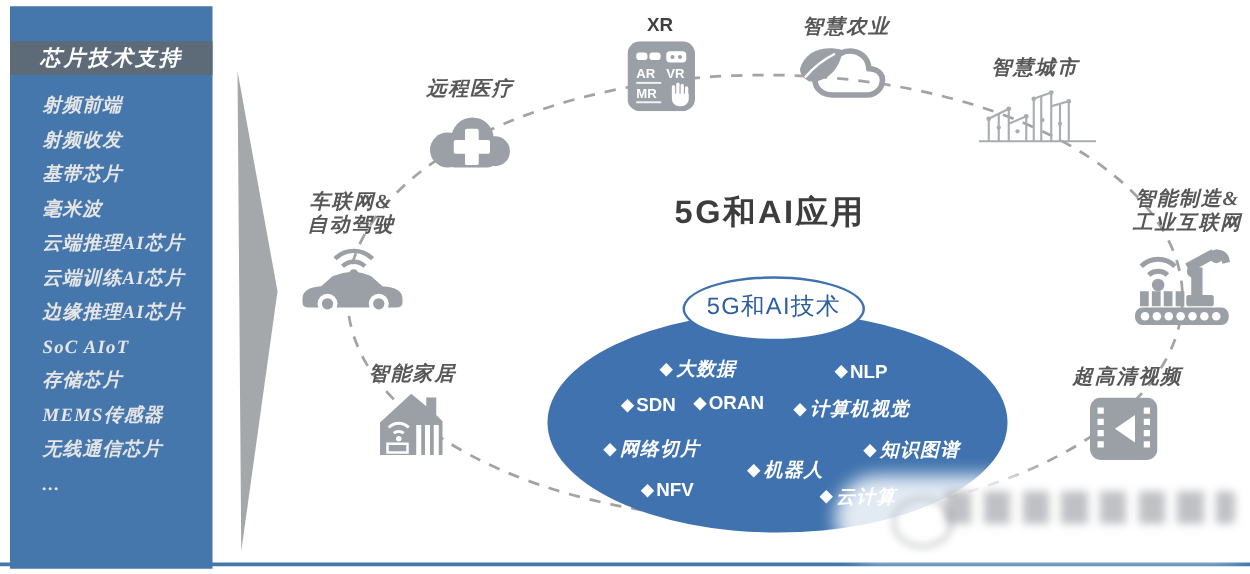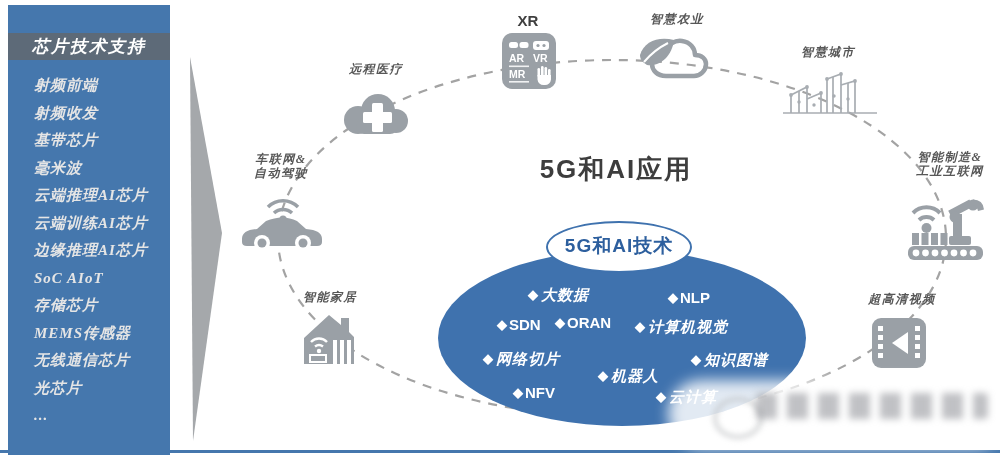--- a/index.html
+++ b/index.html
@@ -13,35 +13,35 @@
     font-size:17px;letter-spacing:2px;text-align:center;line-height:27px;}
   .sidebar-list{position:absolute;left:0;top:67px;margin:0;padding:0 0 0 26px;list-style:none;}
   .sidebar-list li{color:#e5e5e5;font-family:"Liberation Serif",serif;font-style:italic;
     font-weight:600;font-size:15px;letter-spacing:1px;line-height:27.5px;white-space:nowrap;}
 
   
   #bg{position:absolute;left:0;top:0;z-index:1;}
 
   
   .app-label{position:absolute;z-index:2;color:#575757;font-family:"Liberation Serif",serif;
-    font-style:italic;font-weight:700;font-size:12px;letter-spacing:1.5px;text-align:center;line-height:1.2;}
+    font-style:italic;font-weight:700;font-size:16px;letter-spacing:1.5px;text-align:center;line-height:1.2;}
   .app-label.latin{font-family:"Liberation Sans",sans-serif;font-style:normal;color:#3f3f3f;
     font-size:15px;letter-spacing:0;}
   .app-icon{position:absolute;z-index:2;}
 
   
   .center-title{position:absolute;left:516px;top:152px;width:200px;z-index:2;text-align:center;
     font-size:26px;font-weight:700;color:#3d3d3d;letter-spacing:2px;}
 
   
   .core-ellipse{position:absolute;left:438px;top:250px;width:368px;height:176px;border-radius:50%;
     background:#3f72ae;z-index:3;}
   .core-oval{position:absolute;left:546px;top:221px;width:142px;height:48px;border-radius:50%;
     background:#fff;border:2px solid #3f72ae;z-index:4;text-align:center;line-height:46px;
-    font-size:19px;font-weight:700;color:#2d5f9e;letter-spacing:1px;}
+    font-size:19px;font-weight:400;color:#2d5f9e;letter-spacing:1px;}
   .tech{position:absolute;z-index:5;color:#fff;font-weight:700;font-size:15px;white-space:nowrap;
     font-family:"Liberation Serif",serif;font-style:italic;letter-spacing:1px;}
   .tech.latin{font-family:"Liberation Sans",sans-serif;font-style:normal;letter-spacing:0;}
   .tech .dia{font-family:"Liberation Sans",sans-serif;font-style:normal;font-size:13px;
     margin-right:2px;vertical-align:1px;}
 
   
   .watermark{position:absolute;z-index:6;}
   .wm-blob{position:absolute;left:668px;top:380px;width:340px;height:68px;border-radius:34px;
     background:rgba(255,255,255,.85);filter:blur(7px);}
@@ -71,21 +71,20 @@
       <li>射频收发</li>
       <li>基带芯片</li>
       <li>毫米波</li>
       <li>云端推理AI芯片</li>
       <li>云端训练AI芯片</li>
       <li>边缘推理AI芯片</li>
       <li>SoC AIoT</li>
       <li>存储芯片</li>
       <li>MEMS传感器</li>
       <li>无线通信芯片</li>
-      <li>光芯片</li>
       <li>...</li>
     </ul>
   </div>
 
   <div class="center-title">5G和AI应用</div>
 
   <div class="app-label latin" style="left:498px;top:12px;width:60px;">
     <div>XR</div>
   </div>
   <div class="app-icon" style="left:502px;top:33px;">

